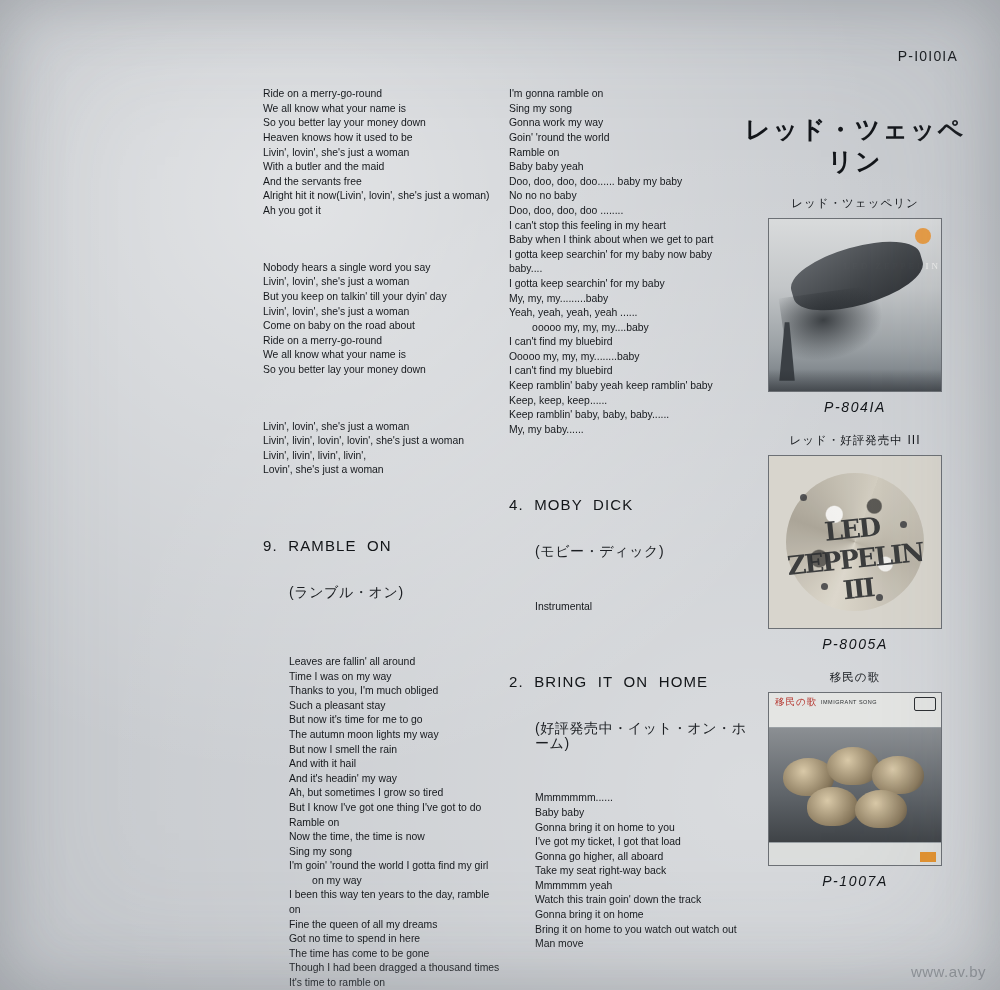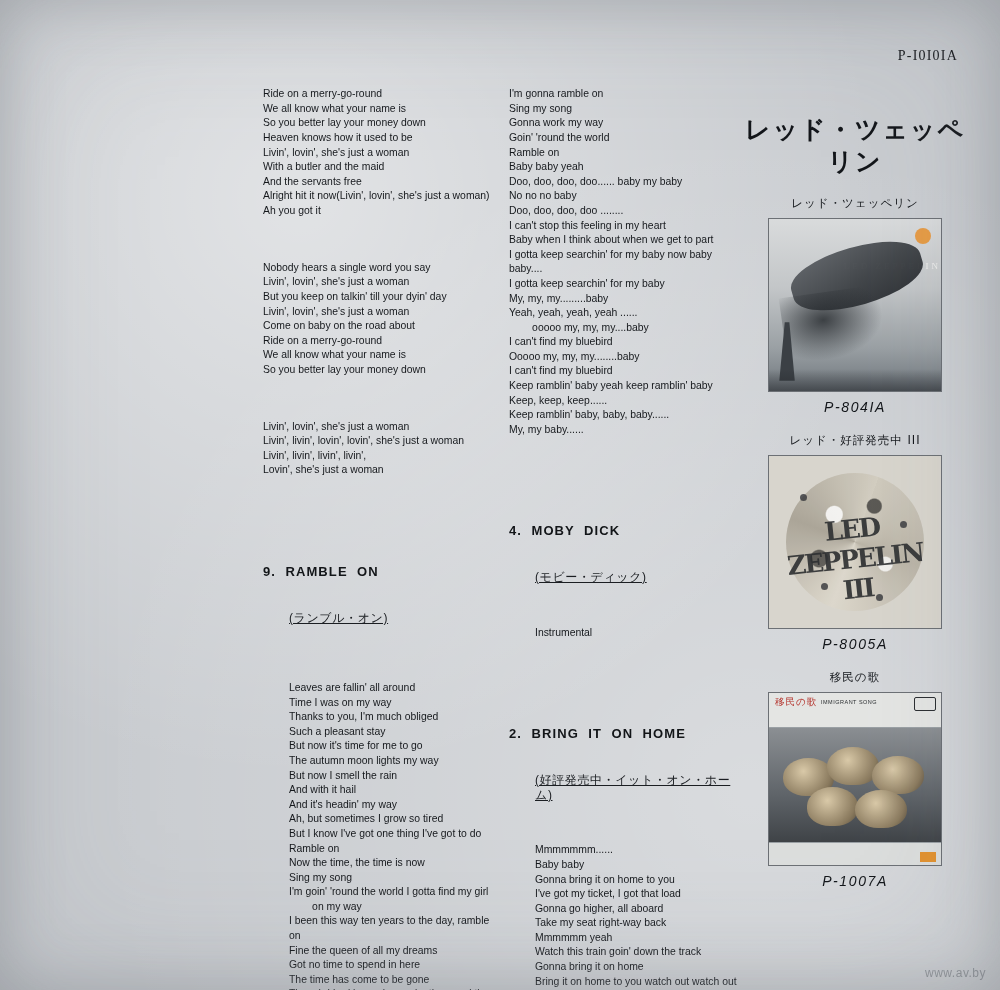--- a/index.html
+++ b/index.html
@@ -30,54 +30,53 @@
     pointer-events: none;
     box-shadow: inset 0 0 60px rgba(110,115,120,0.38), inset 0 0 150px rgba(120,125,130,0.22);
   }
   .catalog-top {
     position: absolute;
     top: 48px;
     right: 42px;
     font-size: 14px;
     letter-spacing: 1.2px;
     color: #14171a;
-    font-family: Liberation Serif, serif;
+    font-family: Liberation Sans, sans-serif;
     text-align: center;
   }
 
   
   .col {
     position: absolute;
     top: 58px;
     color: #15181c;
     font-size: 10.4px;
     line-height: 14.6px;
     font-family: "Liberation Sans", sans-serif;
     white-space: pre-wrap;
   }
   .col-left  { left: 263px; width: 240px; }
   .col-mid   { left: 509px; width: 238px; }
 
   .block { margin-bottom: 13px; }
   .block:last-child { margin-bottom: 0; }
 
   .song-head {
-    margin-top: 30px;
+    margin-top: 4px;
     margin-bottom: 2px;
-    font-size: 13px;
-    font-weight: bold;
+    font-size: 15px;
+    font-weight: normal;
     letter-spacing: 1.1px;
     color: #121518;
   }
   .song-head-ja {
-    font-size: 12px;
+    font-size: 14px;
     letter-spacing: 0.6px;
     margin-bottom: 12px;
     color: #1b1e22;
-    text-decoration: underline;
   }
   .indent { padding-left: 26px; }
   .indent2 { padding-left: 26px; }
 
   
   .promo {
     position: absolute;
     top: 114px;
     right: 30px;
     width: 230px;
@@ -278,21 +277,21 @@
     width: 16px; height: 10px;
     background: #e2891c;
     opacity: 0.9;
   }
 
   
   .watermark {
     position: absolute;
     right: 14px;
     bottom: 10px;
-    font-size: 12px;
+    font-size: 15px;
     color: #5f656b;
     opacity: 0.55;
     font-family: "Liberation Sans", sans-serif;
     letter-spacing: 0.5px;
     text-align: center;
   }
 </style>
 </head>
 <body>
 

